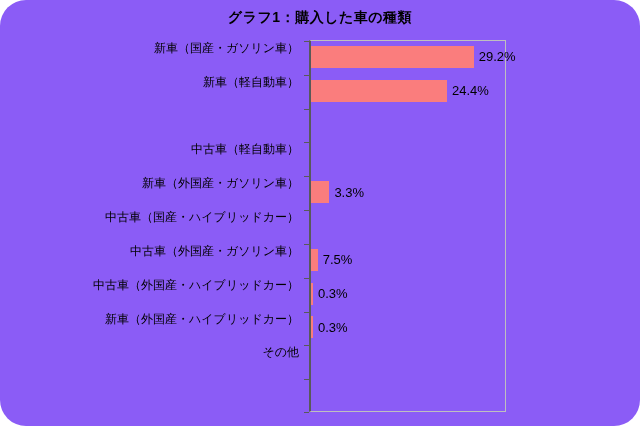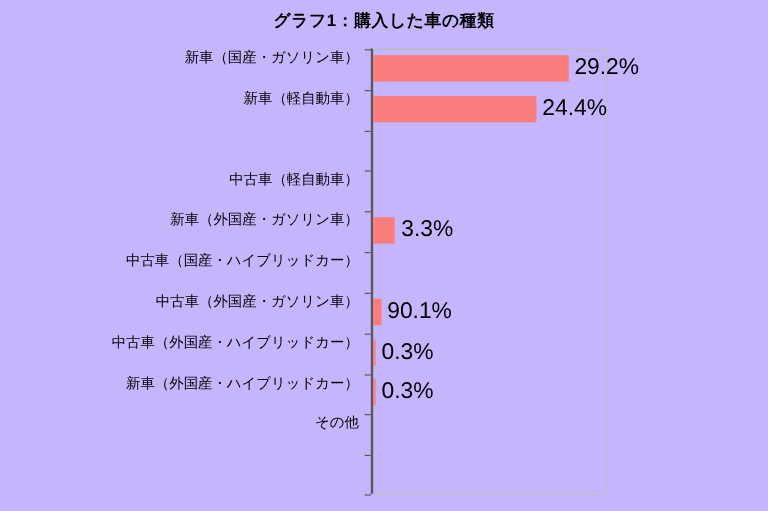--- a/index.html
+++ b/index.html
@@ -1,22 +1,23 @@
 <!DOCTYPE html>
 <html style="--bar-color: #fa7d7d; --frame-color: #bfbfbf; --axis-color: #595959;"><head>
 <meta charset="utf-8">
 <style>
   html, body { margin: 0; padding: 0; background: #ffffff; }
   .page {
     position: relative;
     width: 640px;
     height: 426px;
-    background: #c4b5fd;
+    background: #8b5cf6;
     font-family: "Liberation Sans", "DejaVu Sans", sans-serif;
     overflow: hidden;
+    border-radius: 26px;
   }
   .chart-title {
     position: absolute;
     top: 9px;
     left: 0;
     width: 640px;
     text-align: center;
     font-size: 14px;
     font-weight: bold;
     color: #000000;
@@ -77,21 +78,21 @@
     flex: none;
   }
   .bar {
     height: 22px;
     min-width: 2px;
     background: var(--bar-color, #fa7d7d);
     flex: none;
   }
   .value-label {
     margin-left: 5px;
-    font-size: 19px;
+    font-size: 13px;
     color: #000000;
     white-space: nowrap;
     flex: none;
   }
 </style>
 </head>
 <body>
 
 <div class="page">
   <div class="chart-title">グラフ1：購入した車の種類</div>
@@ -145,21 +146,21 @@
   </div>
 
   <div class="row">
     <div class="cat-label">中古車（国産・ハイブリッドカー）</div>
   </div>
 
   <div class="row">
     <div class="cat-label">中古車（外国産・ガソリン車）</div>
     <div class="bar-cell">
       <div class="bar" style="width: 3.42857%;"></div>
-      <div class="value-label">90.1%</div>
+      <div class="value-label">7.5%</div>
     </div>
   </div>
 
   <div class="row">
     <div class="cat-label">中古車（外国産・ハイブリッドカー）</div>
     <div class="bar-cell">
       <div class="bar" style="width: 0.857143%;"></div>
       <div class="value-label">0.3%</div>
     </div>
   </div>

